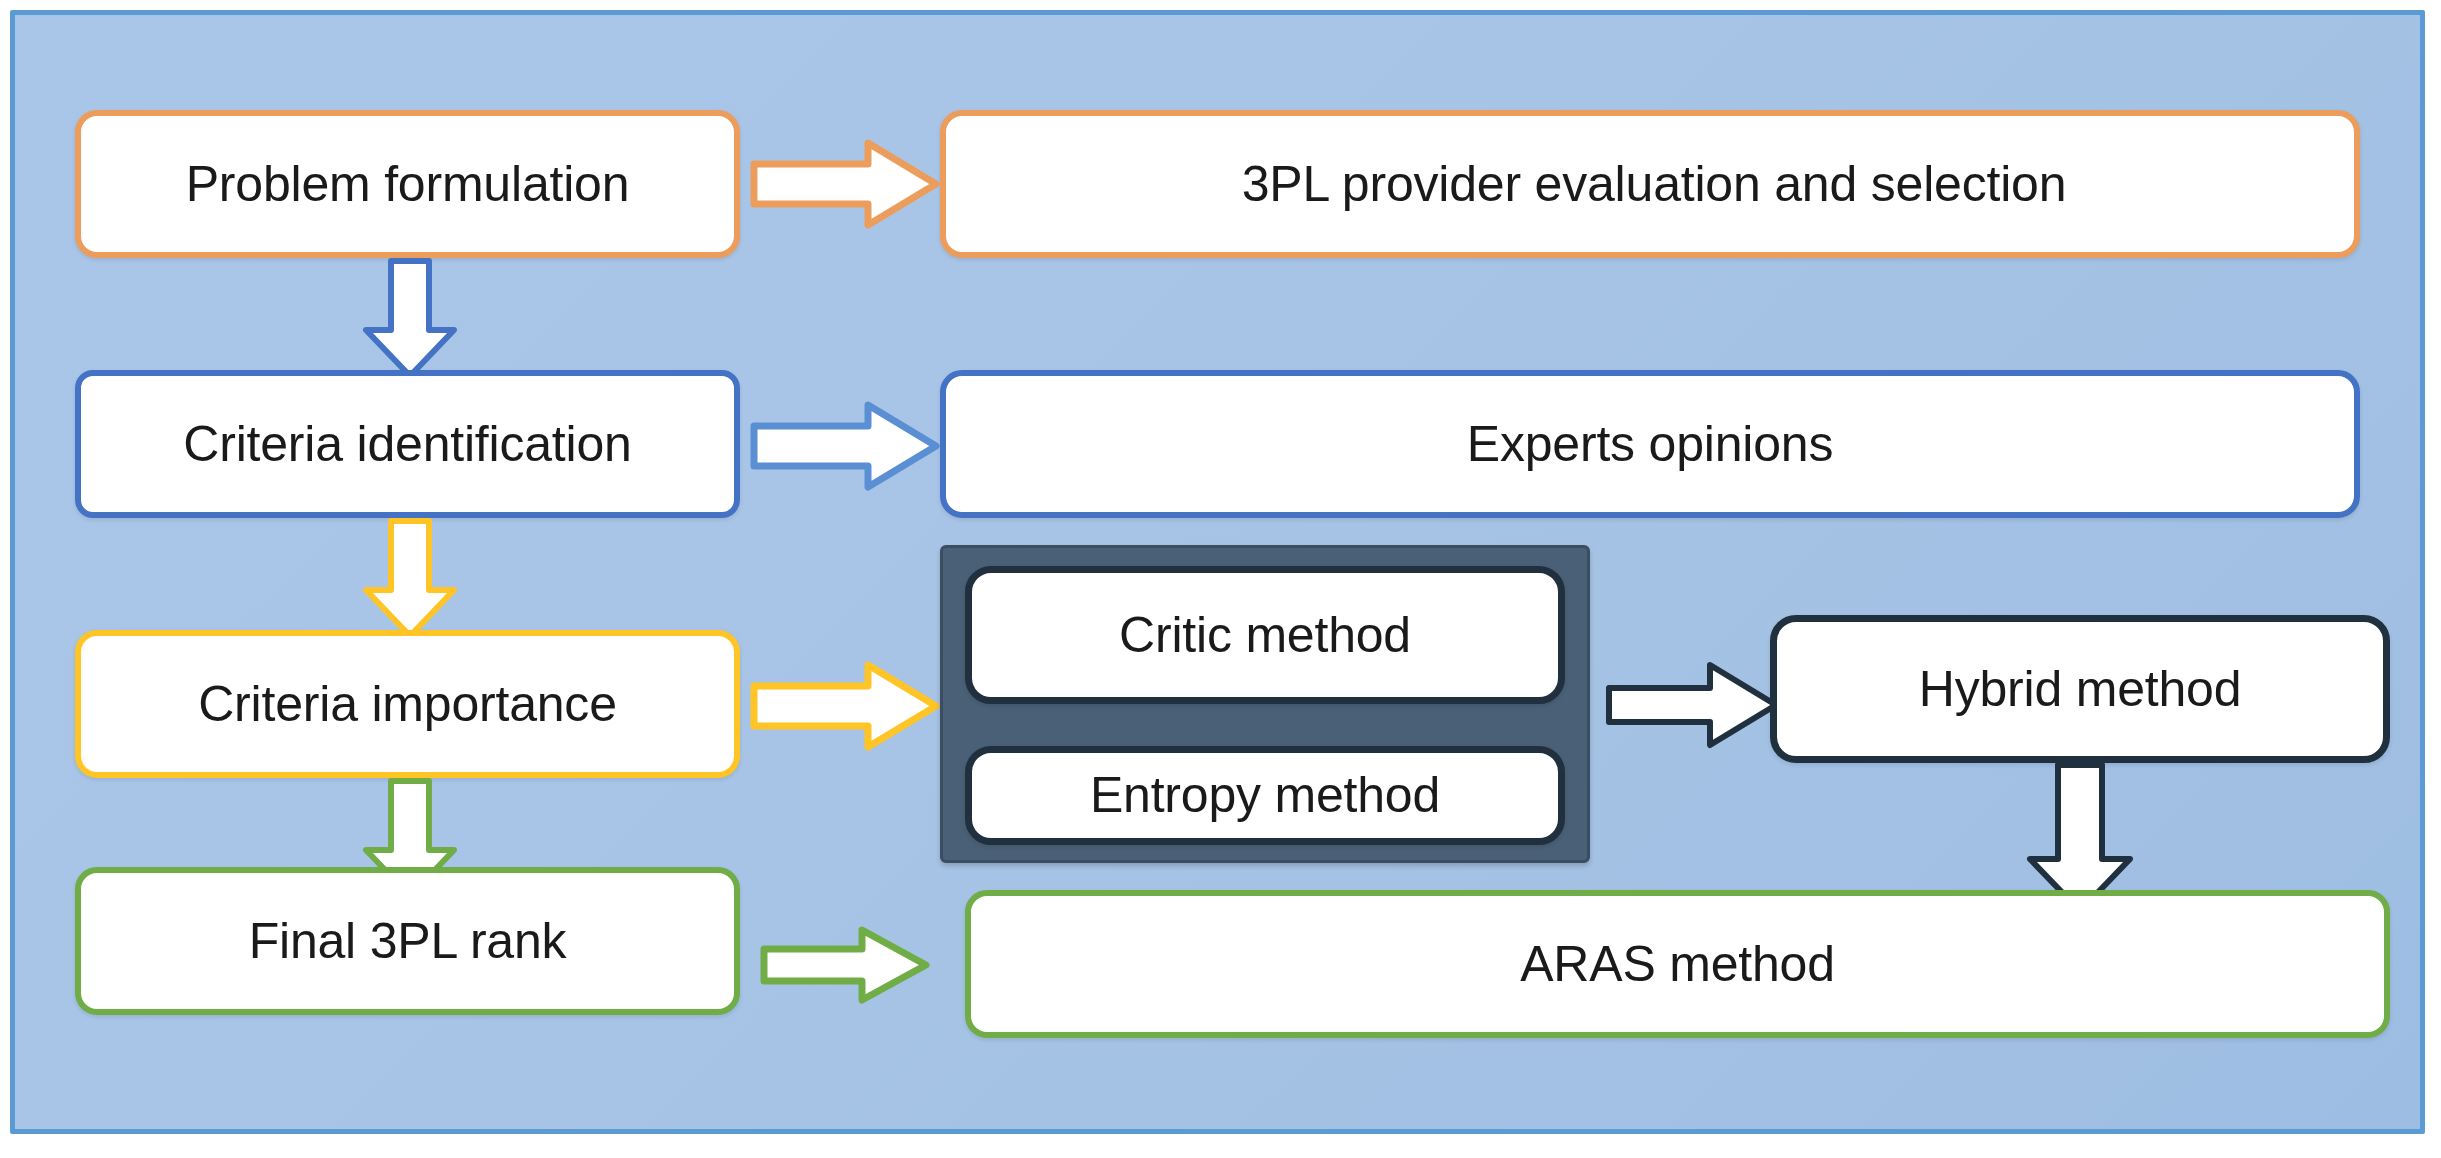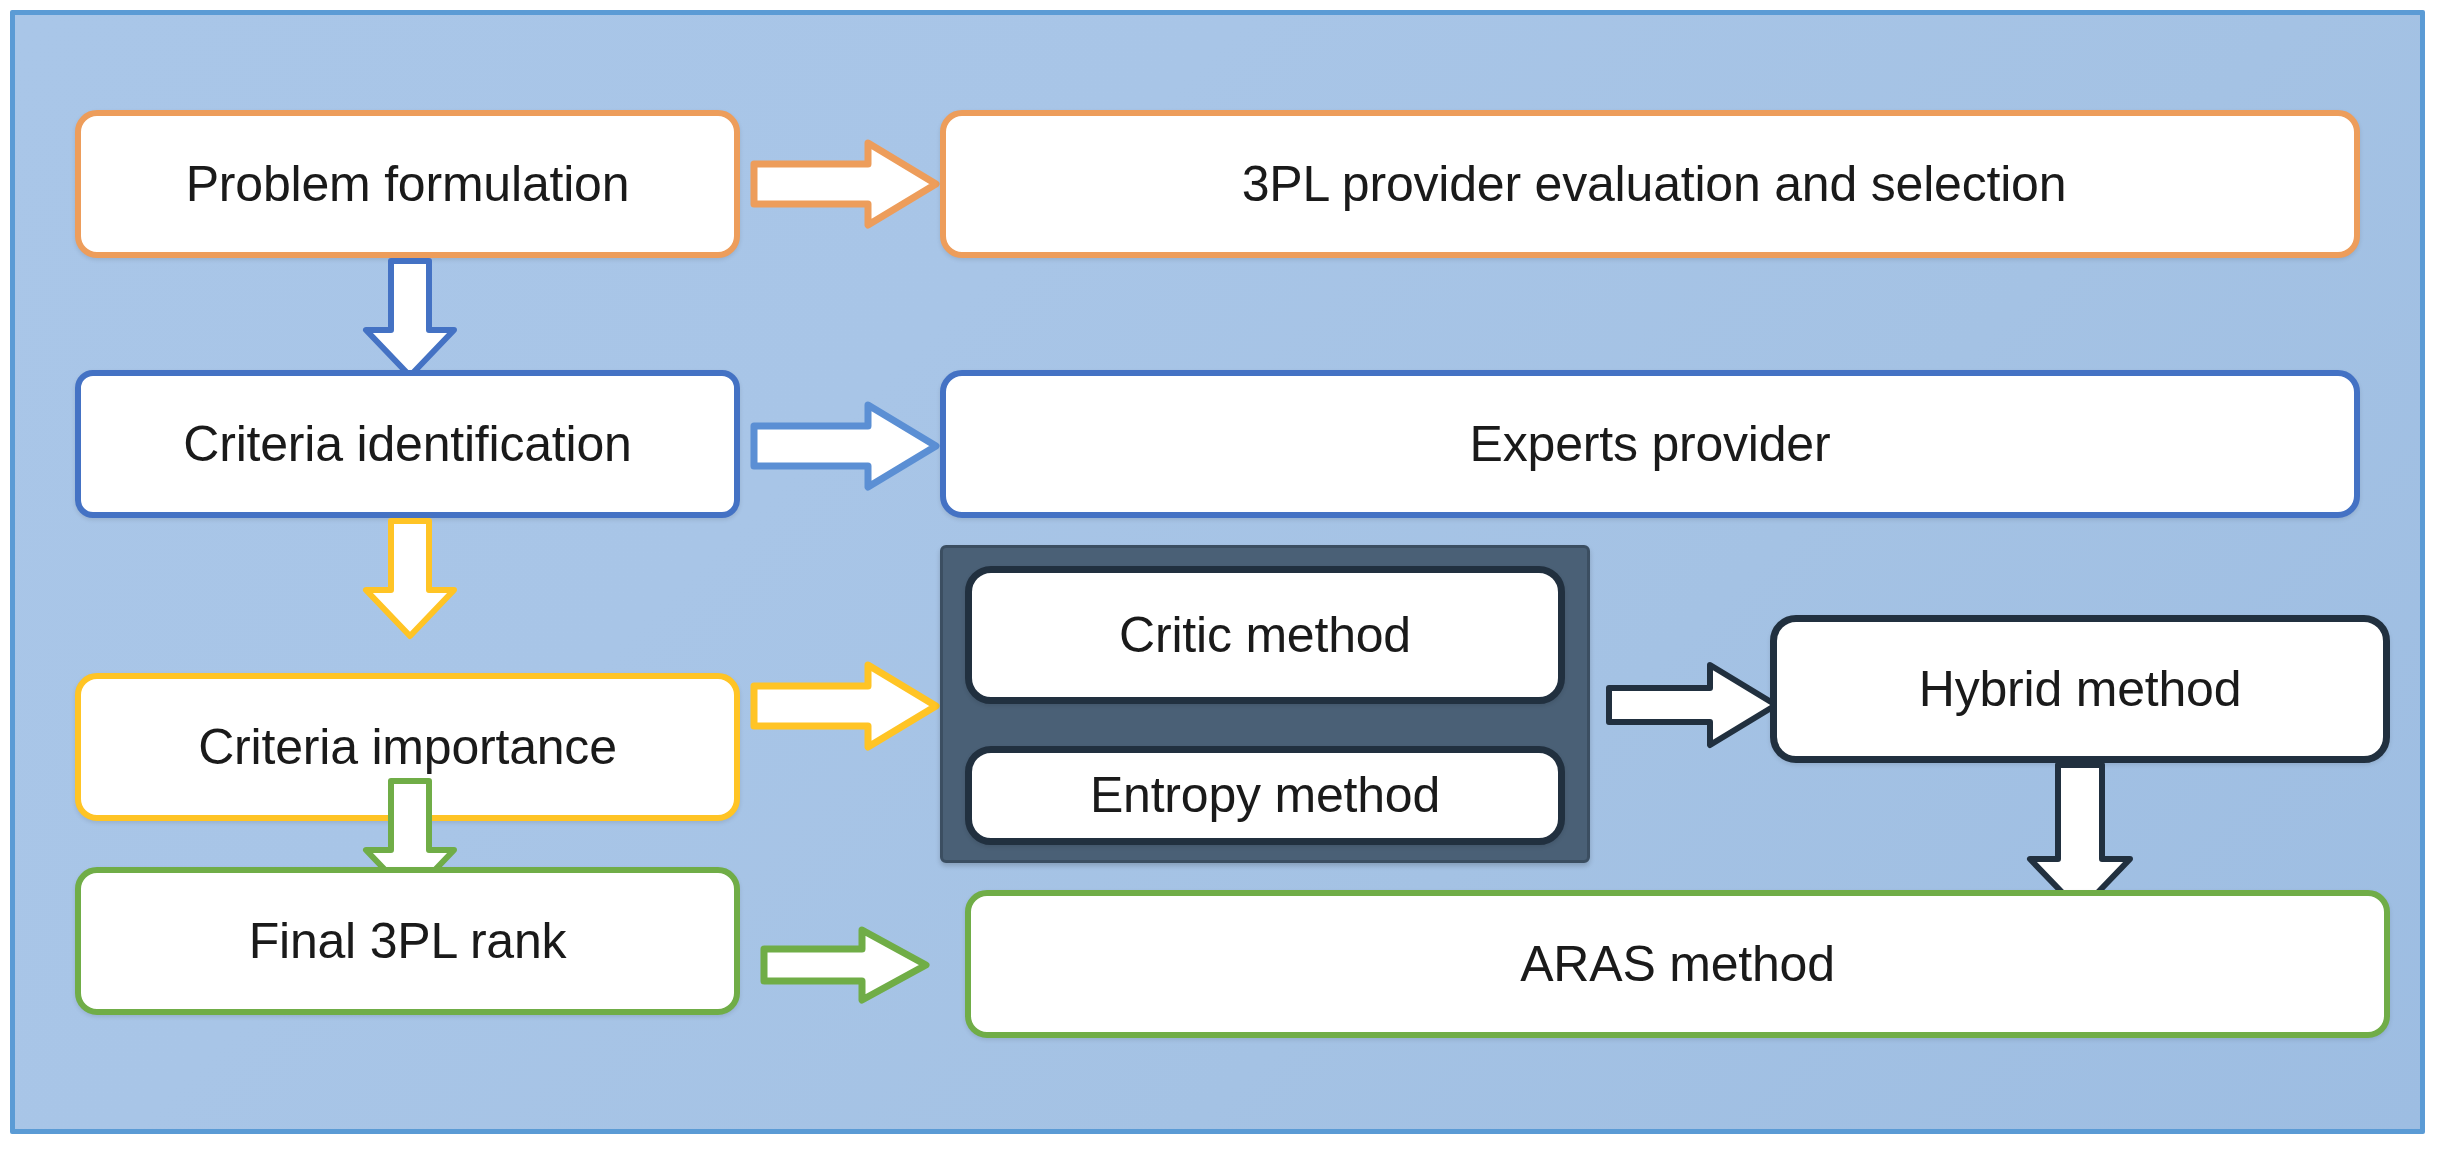--- a/index.html
+++ b/index.html
@@ -89,30 +89,30 @@
       <span>Criteria identification</span>
     </div>
 
     <div class="arrow" style="left:735px;top:385px;width:190px;height:92px;">
       <svg viewBox="0 0 190 92" preserveAspectRatio="none">
         <polygon points="4,26 118,26 118,5 186,46 118,87 118,66 4,66" fill="#ffffff" stroke="#5b8fd4" stroke-width="7" stroke-linejoin="round"></polygon>
       </svg>
     </div>
 
     <div class="box bd-blue" style="left:925px;top:355px;width:1420px;height:148px;">
-      <span>Experts provider</span>
+      <span>Experts opinions</span>
     </div>
 
     <div class="arrow" style="left:345px;top:503px;width:100px;height:122px;">
       <svg viewBox="0 0 100 122" preserveAspectRatio="none">
         <polygon points="31,3 69,3 69,72 94,72 50,118 6,72 31,72" fill="#ffffff" stroke="#ffc425" stroke-width="6" stroke-linejoin="round"></polygon>
       </svg>
     </div>
 
-    <div class="box bd-yellow" style="left:60px;top:615px;width:665px;height:148px;margin-top:43px;">
+    <div class="box bd-yellow" style="left:60px;top:615px;width:665px;height:148px;">
       <span>Criteria importance</span>
     </div>
 
     <div class="arrow" style="left:735px;top:645px;width:190px;height:92px;">
       <svg viewBox="0 0 190 92" preserveAspectRatio="none">
         <polygon points="4,26 118,26 118,5 186,46 118,87 118,66 4,66" fill="#ffffff" stroke="#ffc425" stroke-width="7" stroke-linejoin="round"></polygon>
       </svg>
     </div>
 
     <div class="group-box" style="left:925px;top:530px;width:650px;height:318px;">

